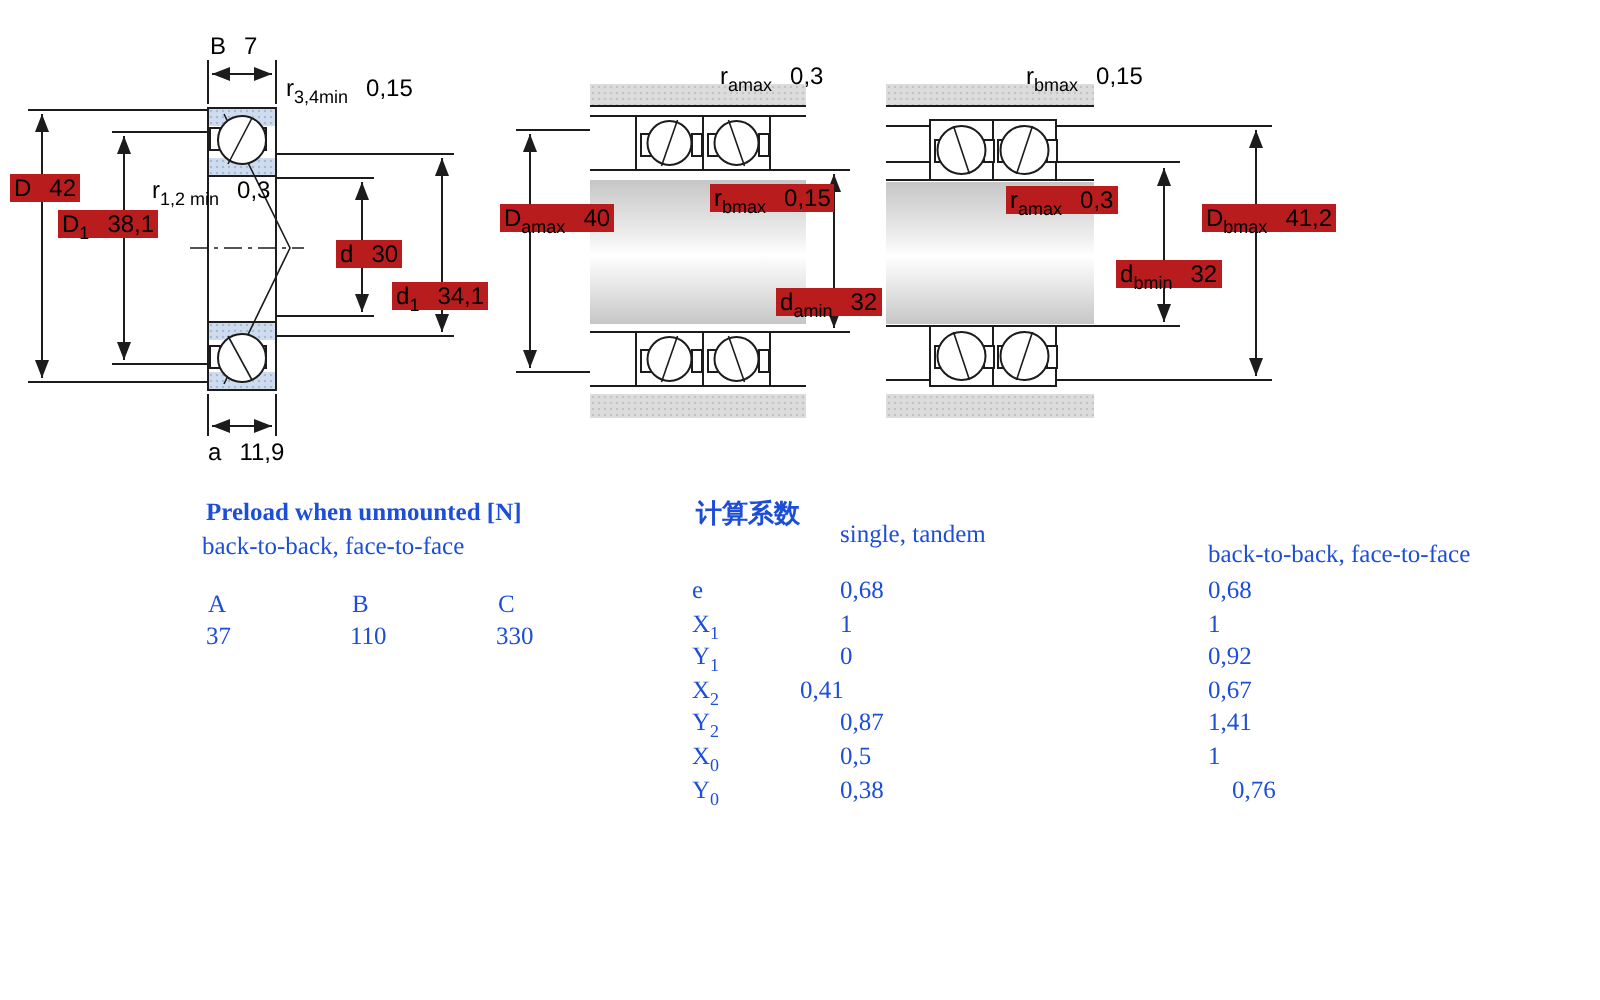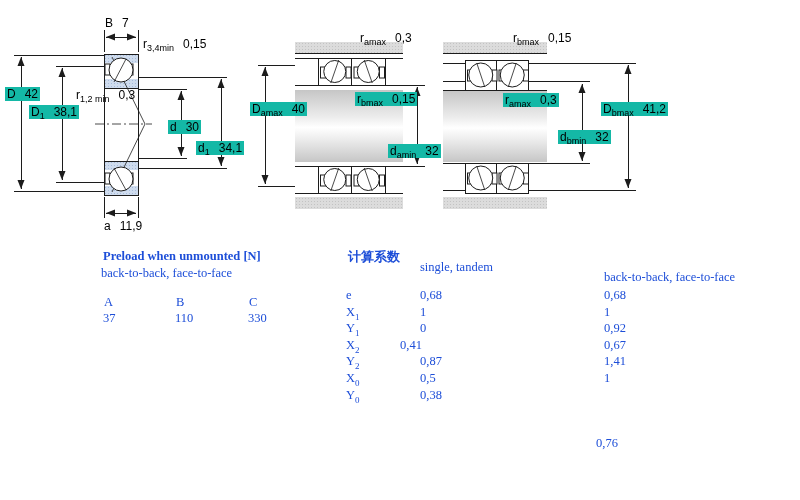--- a/index.html
+++ b/index.html
@@ -12,21 +12,21 @@
   .tex-blue{background-color:#cfdcee;
             background-image:radial-gradient(#a6bbda 0.7px, transparent 0.8px);
             background-size:3px 3px;}
   .grad{background:linear-gradient(180deg,#c6c6c6 0%,#ededed 38%,#ffffff 52%,#ededed 68%,#c6c6c6 100%);}
   svg.linework{position:absolute;left:0;top:0;}
   .dim-line{marker-start:url(#arr);marker-end:url(#arr);}
   .dim{position:absolute;font-size:12px;line-height:14px;white-space:nowrap;
        font-family:"Liberation Sans",sans-serif;color:#000;}
   .dim sub{font-size:9px;line-height:0;}
   .dim .val{margin-left:9px;}
-  .wbg{background:#14b8a6;padding:0 2px;text-align:center;}
+  .wbg{background:#b91c1c;padding:0 2px;text-align:center;}
   .ser{position:absolute;font-family:"Liberation Serif",serif;font-size:12.5px;
        line-height:15px;white-space:nowrap;color:#1d4ed8;}
   .ser sub{font-size:9px;line-height:0;}
   .bold{font-weight:bold;}
 </style>
 </head>
 <body>
 
 <div class="page">
 
@@ -268,16 +268,16 @@
     <div class="ser" style="left:346px;top:354px;"><span>Y</span><sub>2</sub></div>
     <div class="ser" style="left:420px;top:354px;">0,87</div>
     <div class="ser" style="left:604px;top:354px;">1,41</div>
 
     <div class="ser" style="left:346px;top:371px;"><span>X</span><sub>0</sub></div>
     <div class="ser" style="left:420px;top:371px;">0,5</div>
     <div class="ser" style="left:604px;top:371px;">1</div>
 
     <div class="ser" style="left:346px;top:388px;"><span>Y</span><sub>0</sub></div>
     <div class="ser" style="left:420px;top:388px;">0,38</div>
-    <div class="ser" style="left:596px;top:388px;margin-top:48px;">0,76</div>
+    <div class="ser" style="left:616px;top:388px;">0,76</div>
   </div>
 
 </div>
 
 </body></html>

